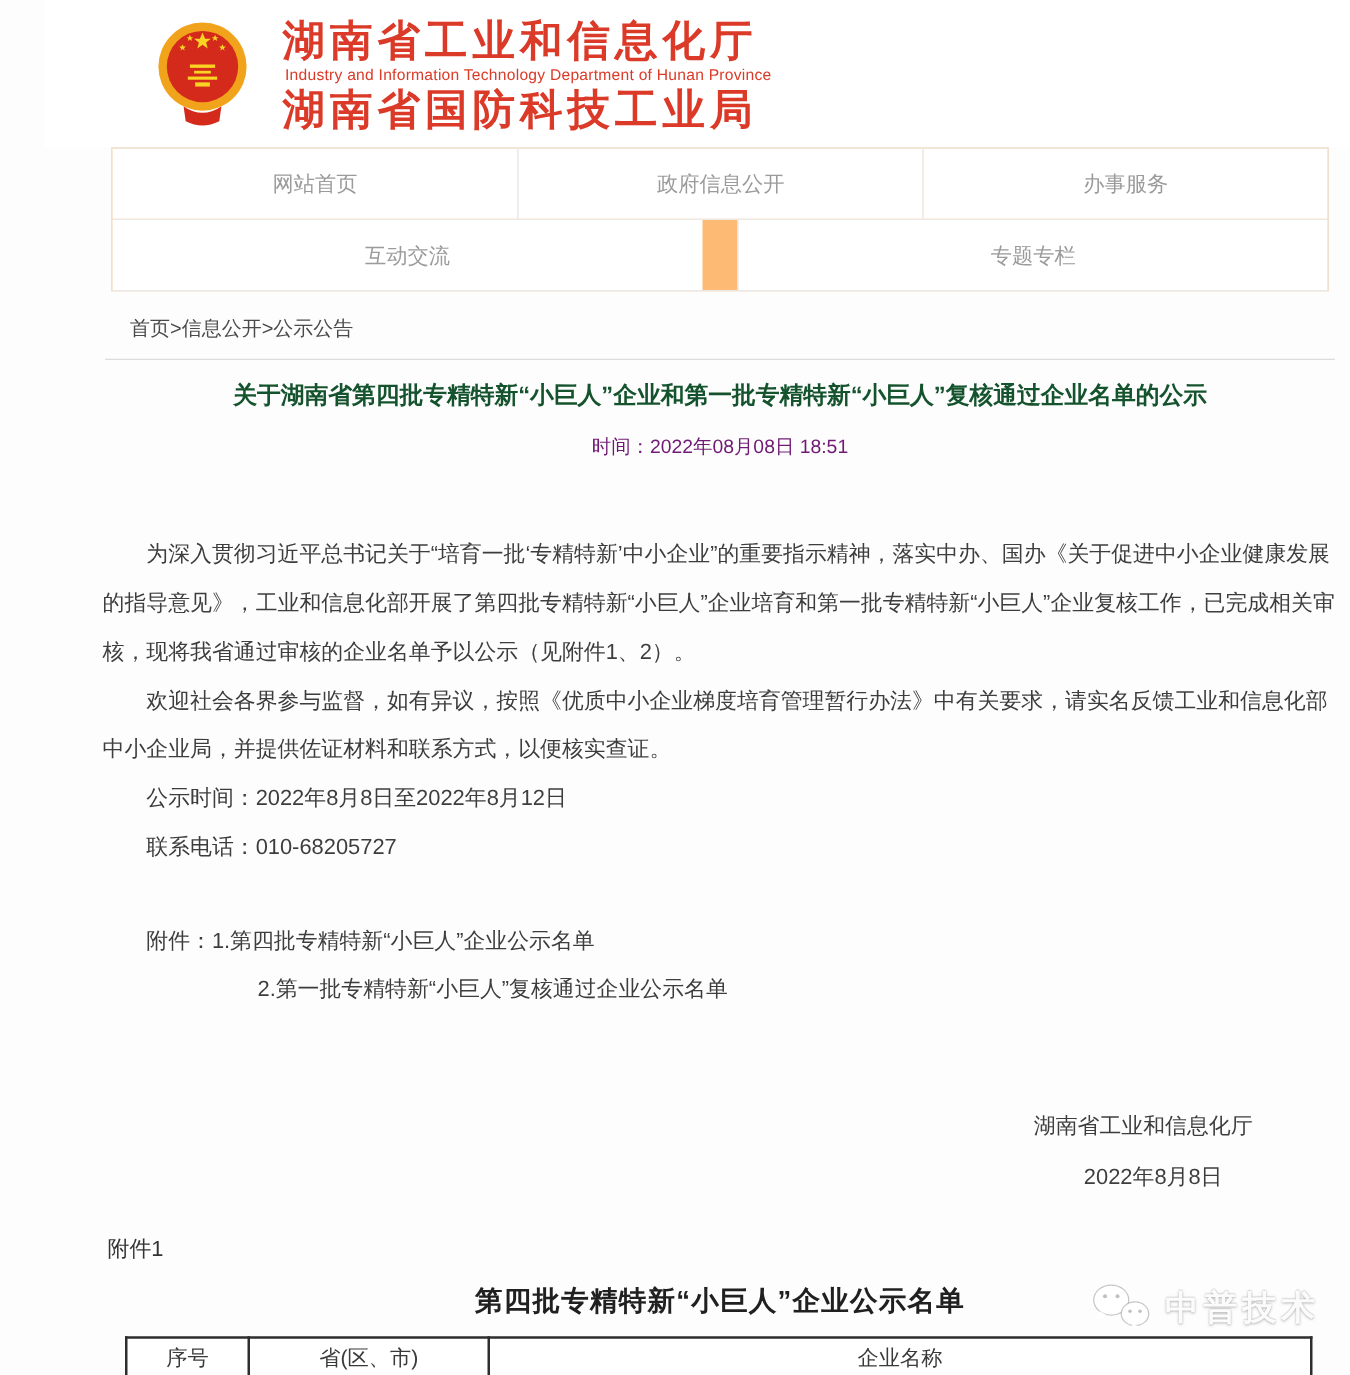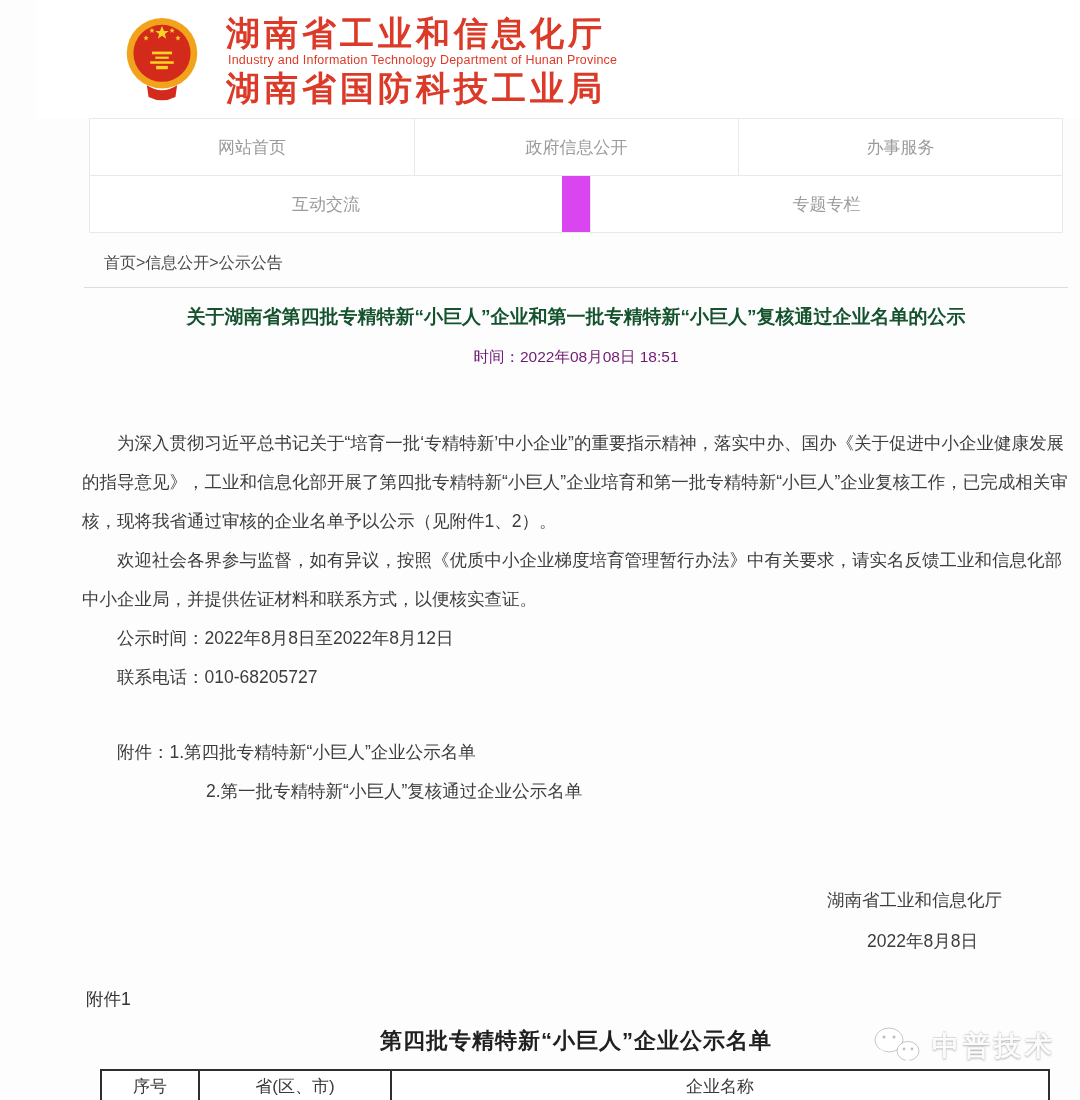--- a/index.html
+++ b/index.html
@@ -7,21 +7,21 @@
   .page{position:relative;width:1080px;height:1100px;background:#fdfdfd;overflow:hidden;padding-left:36px;}
 
   
   .site-header{display:flex;align-items:flex-start;padding:12px 0 0 84px;height:118px;box-sizing:border-box;background:#fff;}
   .emblem{width:84px;height:96px;flex:0 0 auto;}
   .org-block{margin-left:22px;padding-top:2px;}
   .org-cn{font-size:34px;font-weight:bold;color:#dc3a28;letter-spacing:4px;line-height:1.12;white-space:nowrap;}
   .org-en{font-size:12.5px;color:#dc3a28;margin:1px 0 2px 2px;letter-spacing:.2px;white-space:nowrap;}
 
   
-  .nav{margin:0 auto;width:974px;border:1px solid #e9e9e9;background:#d946ef;box-sizing:border-box;}
+  .nav{margin:0 auto;width:974px;border:1px solid #e9e9e9;background:#fdba74;box-sizing:border-box;}
   .nav-row{display:grid;grid-template-columns:repeat(3,1fr);}
   .nav-row.two{grid-template-columns:1fr 1fr;border-top:1px solid #e9e9e9;gap:28px;}
   .nav-cell{height:56px;display:flex;align-items:center;justify-content:center;color:#9b9b9b;font-size:17px;cursor:pointer;background:#fff;}
   .nav-cell + .nav-cell{border-left:1px solid #e9e9e9;}
 
   
   .breadcrumb-bar{margin:0 48px;padding:20px 0 13px 20px;border-bottom:1px solid #dcdcdc;color:#4a4a4a;font-size:16px;}
 
   
   .doc-title{text-align:center;color:#14532d;font-weight:bold;font-size:19px;margin:15px 34px 16px;line-height:1.45;}

